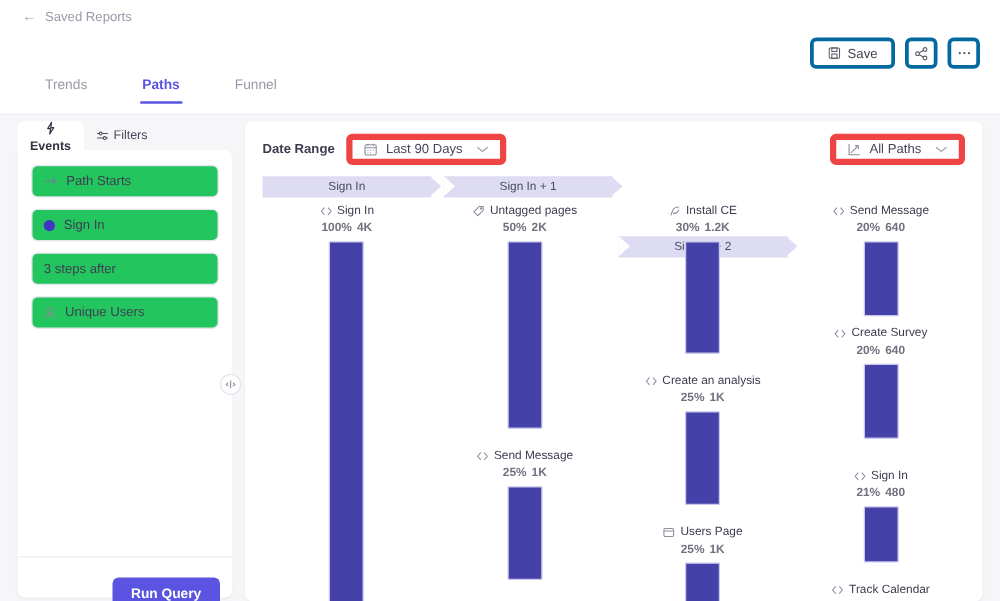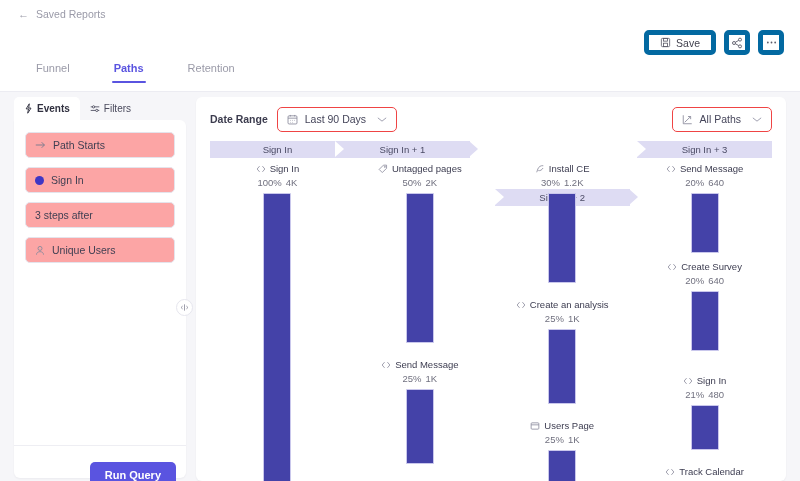--- a/index.html
+++ b/index.html
@@ -27,21 +27,21 @@
   .report-title { font-size: 15px; font-weight: bold; color: #26263a; letter-spacing: -.2px; }
   .pencil-icon { width: 12px; height: 12px; color: #a9a9b8; display: inline-block; }
   .pencil-icon svg { display: block; }
   .report-desc { font-size: 10.5px; color: #8f8f9e; }
 
   .header-actions {
     position: absolute; right: 16px; top: 30px;
     display: flex; align-items: center; gap: 8px;
   }
   .hbtn {
-    height: 25px; border: 5px solid #0369a1; border-radius: 5px;
+    height: 25px; border: 3px solid #0369a1; border-radius: 5px;
     background: #fff; display: flex; align-items: center; justify-content: center;
     gap: 5px; font-size: 10.5px; color: #42424f; cursor: pointer;
   }
   .hbtn.save { padding: 0 11px; }
   .hbtn.icon-only { width: 26px; }
   .hbtn svg { display: block; }
 
   
   .tabs {
     position: absolute; left: 14px; top: 62px;
@@ -66,30 +66,30 @@
   }
 
   
   .left-panel { position: absolute; left: 14px; top: 97px; width: 172px; height: 384px; }
   .panel-tabs { display: flex; gap: 0; height: 23px; align-items: center; }
   .ptab {
     display: flex; align-items: center; gap: 4px;
     font-size: 10px; color: #4a4a5c; padding: 0 10px; height: 23px; cursor: pointer;
     border-radius: 5px 5px 0 0;
   }
-  .ptab.active { background: #ffffff; font-weight: bold; color: #30303f; }
+  .ptab.active { background: #ffffff; font-weight: bold; color: #30303f; flex-direction: column; }
   .ptab svg { display: block; }
 
   .panel-card {
     background: #ffffff; border-radius: 0 6px 6px 6px;
     height: 358px; padding: 12px 11px 0 11px; position: relative;
     box-shadow: 0 1px 2px rgba(30,30,60,.05);
   }
   .field {
-    height: 26px; border: 1px solid #e4e4ec; border-radius: 5px; background: #fca5a5;
+    height: 26px; border: 1px solid #e4e4ec; border-radius: 5px; background: #22c55e;
     display: flex; align-items: center; gap: 7px; padding: 0 9px;
     font-size: 10.5px; color: #3f3f52; margin-bottom: 9px; cursor: pointer;
   }
   .field svg { display: block; flex: none; }
   .dot-blue {
     width: 9px; height: 9px; border-radius: 50%; background: #3f36c4; flex: none;
   }
   .section-label {
     font-size: 11px; font-weight: bold; color: #2f2f42; margin: 22px 0 8px 0;
   }
@@ -117,21 +117,21 @@
     background: #ffffff; border-radius: 6px; width: 590px; height: 384px;
     position: relative; overflow: hidden;
     box-shadow: 0 1px 2px rgba(30,30,60,.05);
   }
   .toolbar {
     position: absolute; left: 0; top: 0; width: 590px; height: 44px;
     display: flex; align-items: center; padding: 0 14px; justify-content: center;
   }
   .dr-label { font-size: 10.5px; font-weight: bold; color: #3c3c4e; margin-right: 9px; }
   .dropdown {
-    height: 25px; border: 1px solid #ef4444; border-radius: 5px; background: #fff;
+    height: 25px; border: 5px solid #ef4444; border-radius: 5px; background: #fff;
     display: flex; align-items: center; gap: 7px; padding: 0 9px;
     font-size: 10.5px; color: #45455a; cursor: pointer;
   }
   .dropdown .chev { margin-left: 4px; color: #a0a0b0; }
   .dropdown svg { display: block; }
   .toolbar-right { margin-left: auto; }
 
   
   .col-headers { position: absolute; left: 14px; top: 44px; width: 562px; height: 17px; }
   .col-head {
@@ -153,21 +153,21 @@
   
   .columns { position: absolute; left: 14px; top: 66px; width: 562px; height: 318px; }
   .column { position: absolute; top: 0; width: 140px; }
   .node { position: absolute; left: 0; width: 140px; }
   .node-label {
     display: flex; align-items: center; justify-content: center; gap: 4px;
     font-size: 9.5px; color: #3c3c50; white-space: nowrap;
   }
   .node-label svg { display: block; flex: none; }
   .node-stats {
-    text-align: center; font-size: 9.5px; color: #70707f; margin-top: 3px;
+    text-align: center; font-size: 9.5px; color: #70707f; margin-top: 3px; font-weight: bold;
   }
   .node-stats .pct { margin-right: 4px; }
   .bar {
     margin: 5px auto 0 auto; background: #4442a8;
     border: 1px solid #c9c7ec; border-radius: 1px;
   }
 </style>
 </head>
 <body>
 
@@ -205,23 +205,23 @@
         <svg width="13" height="13" viewBox="0 0 16 16" fill="#5a5a68">
           <circle cx="3.5" cy="8" r="1.1"></circle>
             <circle cx="8" cy="8" r="1.1"></circle>
             <circle cx="12.5" cy="8" r="1.1"></circle>
         </svg>
       </span>
     </div>
   </div>
 
   <div class="tabs">
+    <div class="tab"><span>Trends</span></div>
+    <div class="tab active"><span>Paths</span></div>
     <div class="tab"><span>Funnel</span></div>
-    <div class="tab active"><span>Paths</span></div>
-    <div class="tab"><span>Retention</span></div>
   </div>
   <div class="header-rule"></div>
   <div class="body-bg"></div>
 
   <div class="left-panel">
     <div class="panel-tabs">
       <div class="ptab active">
         <span>
           <svg width="9" height="11" viewBox="0 0 10 14" fill="none" stroke="#30303f" stroke-width="1.2" stroke-linejoin="round">
             <path d="M6 1L2 7.5h3L4 13l4.2-6.5H5.2z"></path>
@@ -324,34 +324,30 @@
             </span>
           </div>
         </div>
       </div>
 
       <div class="col-headers">
           <div class="col-head" style="left: 0px; width: 134.875px;">
             <span>Sign In</span>
             <span class="arrow-r"></span>
           </div>
-          <div class="col-head" style="left: 125px; width: 134.875px;">
+          <div class="col-head" style="left: 145px; width: 134.875px;">
             <span>Sign In + 1</span>
             <span class="notch-l"></span>
             <span class="arrow-r"></span>
           </div>
           <div class="col-head" style="left: 284.75px; width: 134.875px; margin-top: 48px;">
             <span>Sign In + 2</span>
             <span class="notch-l"></span>
             <span class="arrow-r"></span>
           </div>
-          <div class="col-head" style="left: 427.125px; width: 134.875px;">
-            <span>Sign In + 3</span>
-            <span class="notch-l"></span>
-          </div>
         </div>
       <div class="columns">
           <div class="column" style="left: 0px; width: 134.875px;">
             <div class="node" style="top: 0px; width: 134.875px;">
               <div class="node-label">
                 <span>
                   <svg width="10" height="10" viewBox="0 0 14 14" fill="none" stroke="#8b8b9c" stroke-width="1.15">
                     <path d="M5 3L1.6 7 5 11M9 3l3.4 4L9 11"></path>
                   </svg>
                 </span>

